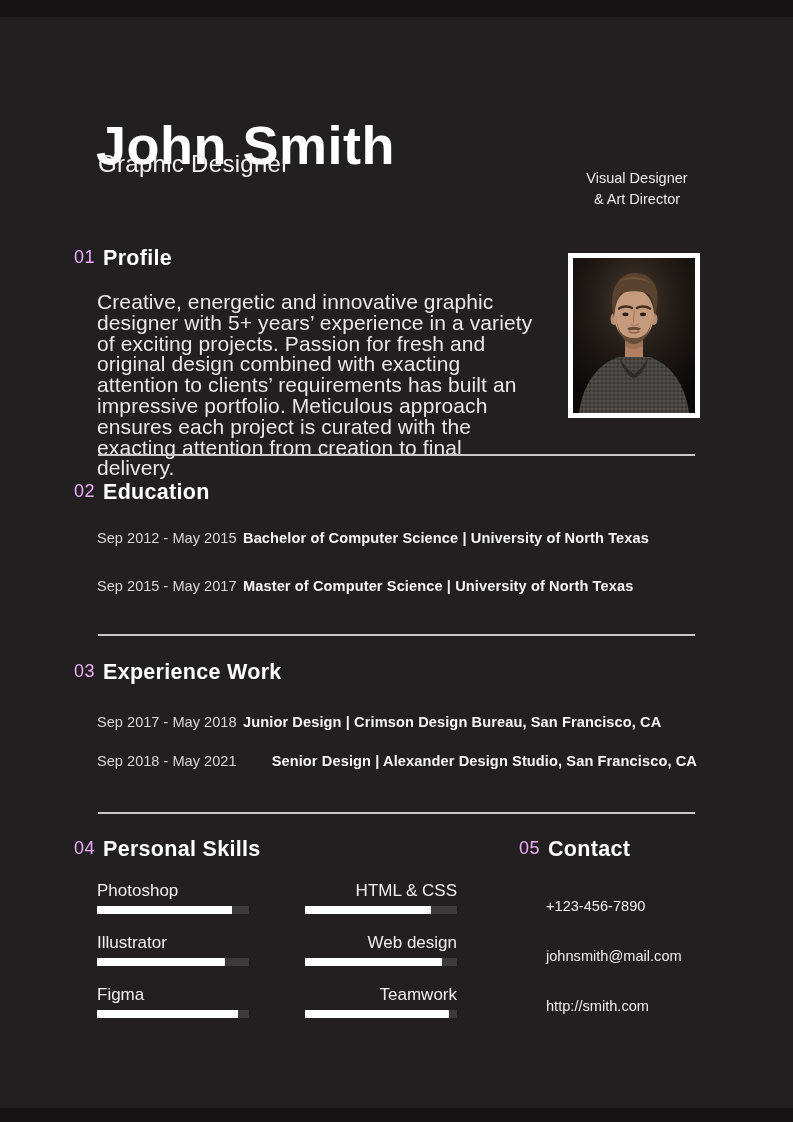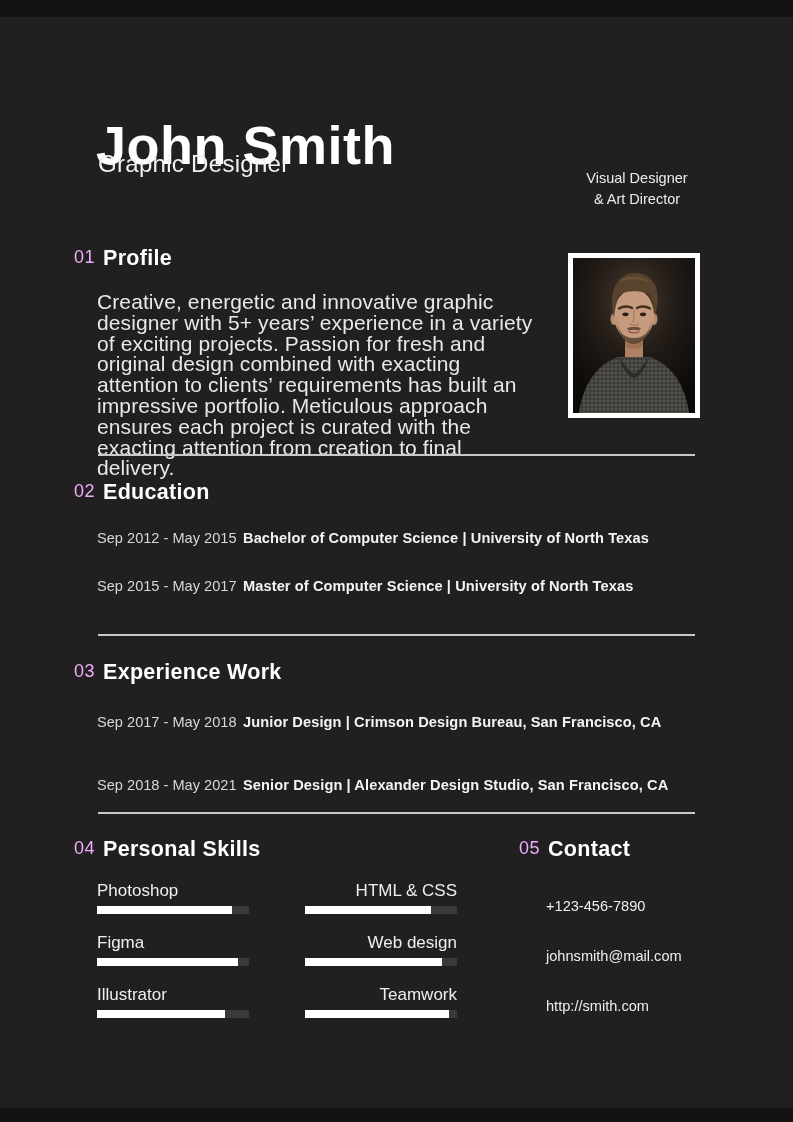--- a/index.html
+++ b/index.html
@@ -183,49 +183,49 @@
   <div class="abs divider" style="top:634px;"></div>
 
   <div class="abs sec-head" style="left:74px; top:660px;">
     <span class="sec-num">03</span>
     <h2 class="sec-title">Experience Work</h2>
   </div>
   <div class="abs timeline-row" style="top:706px;margin-top:7px;">
     <span class="row-dates">Sep 2017 - May 2018</span>
     <span class="row-detail">Junior Design | Crimson Design Bureau, San Francisco, CA</span>
   </div>
-  <div class="abs timeline-row" style="top:776px;">
+  <div class="abs timeline-row" style="top:752px;justify-content:space-between;">
     <span class="row-dates">Sep 2018 - May 2021</span>
     <span class="row-detail">Senior Design | Alexander Design Studio, San Francisco, CA</span>
   </div>
 
   <div class="abs divider" style="top:812px;"></div>
 
   <div class="abs sec-head" style="left:74px; top:837px;">
     <span class="sec-num">04</span>
     <h2 class="sec-title">Personal Skills</h2>
   </div>
 
   <div class="abs skills-col" style="left:97px; top:882px;">
     <div class="skill">
       <div class="skill-label">Photoshop</div>
       <div class="skill-bar">
         <div class="skill-fill" style="width: 89%;"></div>
       </div>
     </div>
     <div class="skill">
+      <div class="skill-label">Illustrator</div>
+      <div class="skill-bar">
+        <div class="skill-fill" style="width: 84%;"></div>
+      </div>
+    </div>
+    <div class="skill">
       <div class="skill-label">Figma</div>
       <div class="skill-bar">
         <div class="skill-fill" style="width: 93%;"></div>
-      </div>
-    </div>
-    <div class="skill">
-      <div class="skill-label">Illustrator</div>
-      <div class="skill-bar">
-        <div class="skill-fill" style="width: 84%;"></div>
       </div>
     </div>
   </div>
 
   <div class="abs skills-col" style="left:305px; top:882px;text-align:right;">
     <div class="skill">
       <div class="skill-label">HTML &amp; CSS</div>
       <div class="skill-bar">
         <div class="skill-fill" style="width: 83%;"></div>
       </div>

